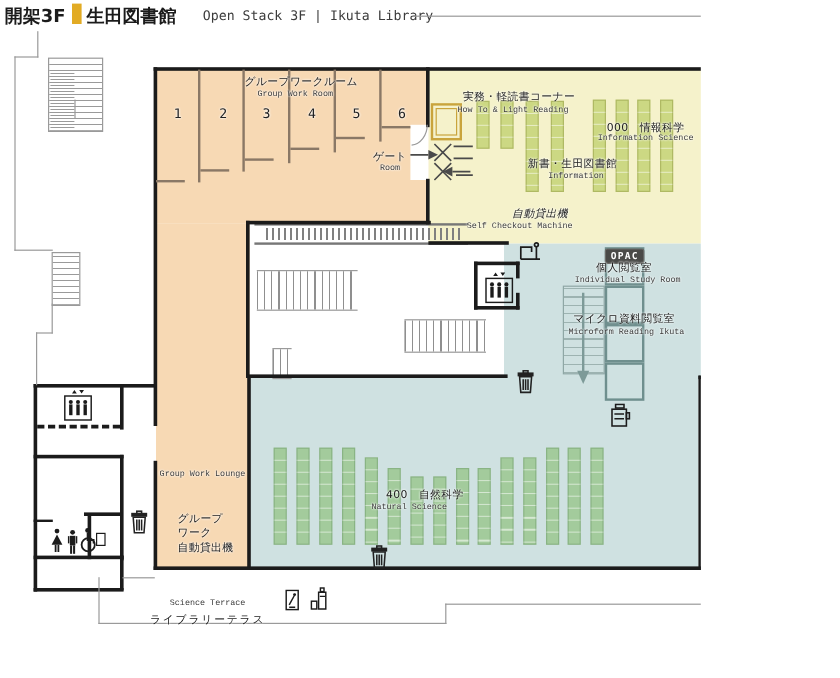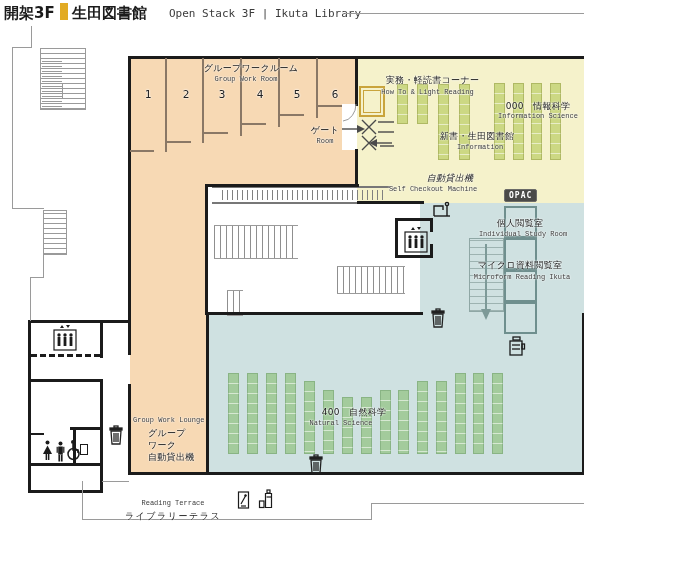--- a/index.html
+++ b/index.html
@@ -368,29 +368,29 @@
   <div class="lbl jps" style="left:303px;top:124px;width:44px;">ゲート</div>
   <div class="lbl en" style="left:303px;top:137px;width:44px;">Room</div>
   <div class="lbl jps" style="left:375px;top:74px;width:115px;">実務・軽読書コーナー</div>
   <div class="lbl en" style="left:370px;top:88px;width:115px;">How To &amp; Light Reading</div>
   <div class="lbl jps" style="left:480px;top:100px;width:116px;">000　情報科学</div>
   <div class="lbl en" style="left:480px;top:112px;width:116px;">Information Science</div>
   <div class="lbl jps" style="left:419px;top:130px;width:116px;">新書・生田図書館</div>
   <div class="lbl en" style="left:422px;top:143px;width:116px;">Information</div>
   <div class="lbl jps" style="left:392px;top:172px;width:116px;font-style:italic;">自動貸出機</div>
   <div class="lbl en" style="left:373px;top:185px;width:120px;">Self Checkout Machine</div>
-  <div class="abs opac" style="left:504px;top:189px;">OPAC</div>
+  <div class="abs opac" style="left:504px;top:207px;">OPAC</div>
   <div class="lbl jps" style="left:462px;top:217px;width:116px;">個人閲覧室</div>
   <div class="lbl en" style="left:463px;top:230px;width:120px;">Individual Study Room</div>
   <div class="lbl jps" style="left:462px;top:259px;width:116px;">マイクロ資料閲覧室</div>
   <div class="lbl en" style="left:460px;top:273px;width:124px;">Microform Reading Ikuta</div>
   <div class="lbl jps" style="left:296px;top:406px;width:116px;">400　自然科学</div>
   <div class="lbl en" style="left:283px;top:419px;width:116px;">Natural Science</div>
   <div class="lbl jps" style="left:148px;top:381px;text-align:left;line-height:12px;">
     <span style="display:block;margin-top:46px;">グループ</span>
     <span style="display:block;">ワーク</span>
     <span style="display:block;">自動貸出機</span>
   </div>
-  <div class="lbl en" style="left:133px;top:416px;width:70px;">Group Work Lounge</div>
+  <div class="lbl en" style="left:133px;top:392px;width:70px;">Group Work Lounge</div>
   <div class="lbl jps" style="left:115px;top:510px;width:116px;letter-spacing:1.5px;">ライブラリーテラス</div>
-  <div class="lbl en" style="left:115px;top:499px;width:116px;">Reading Terrace</div>
+  <div class="lbl en" style="left:115px;top:499px;width:116px;">Science Terrace</div>
 
 </div>
 
 </body></html>

